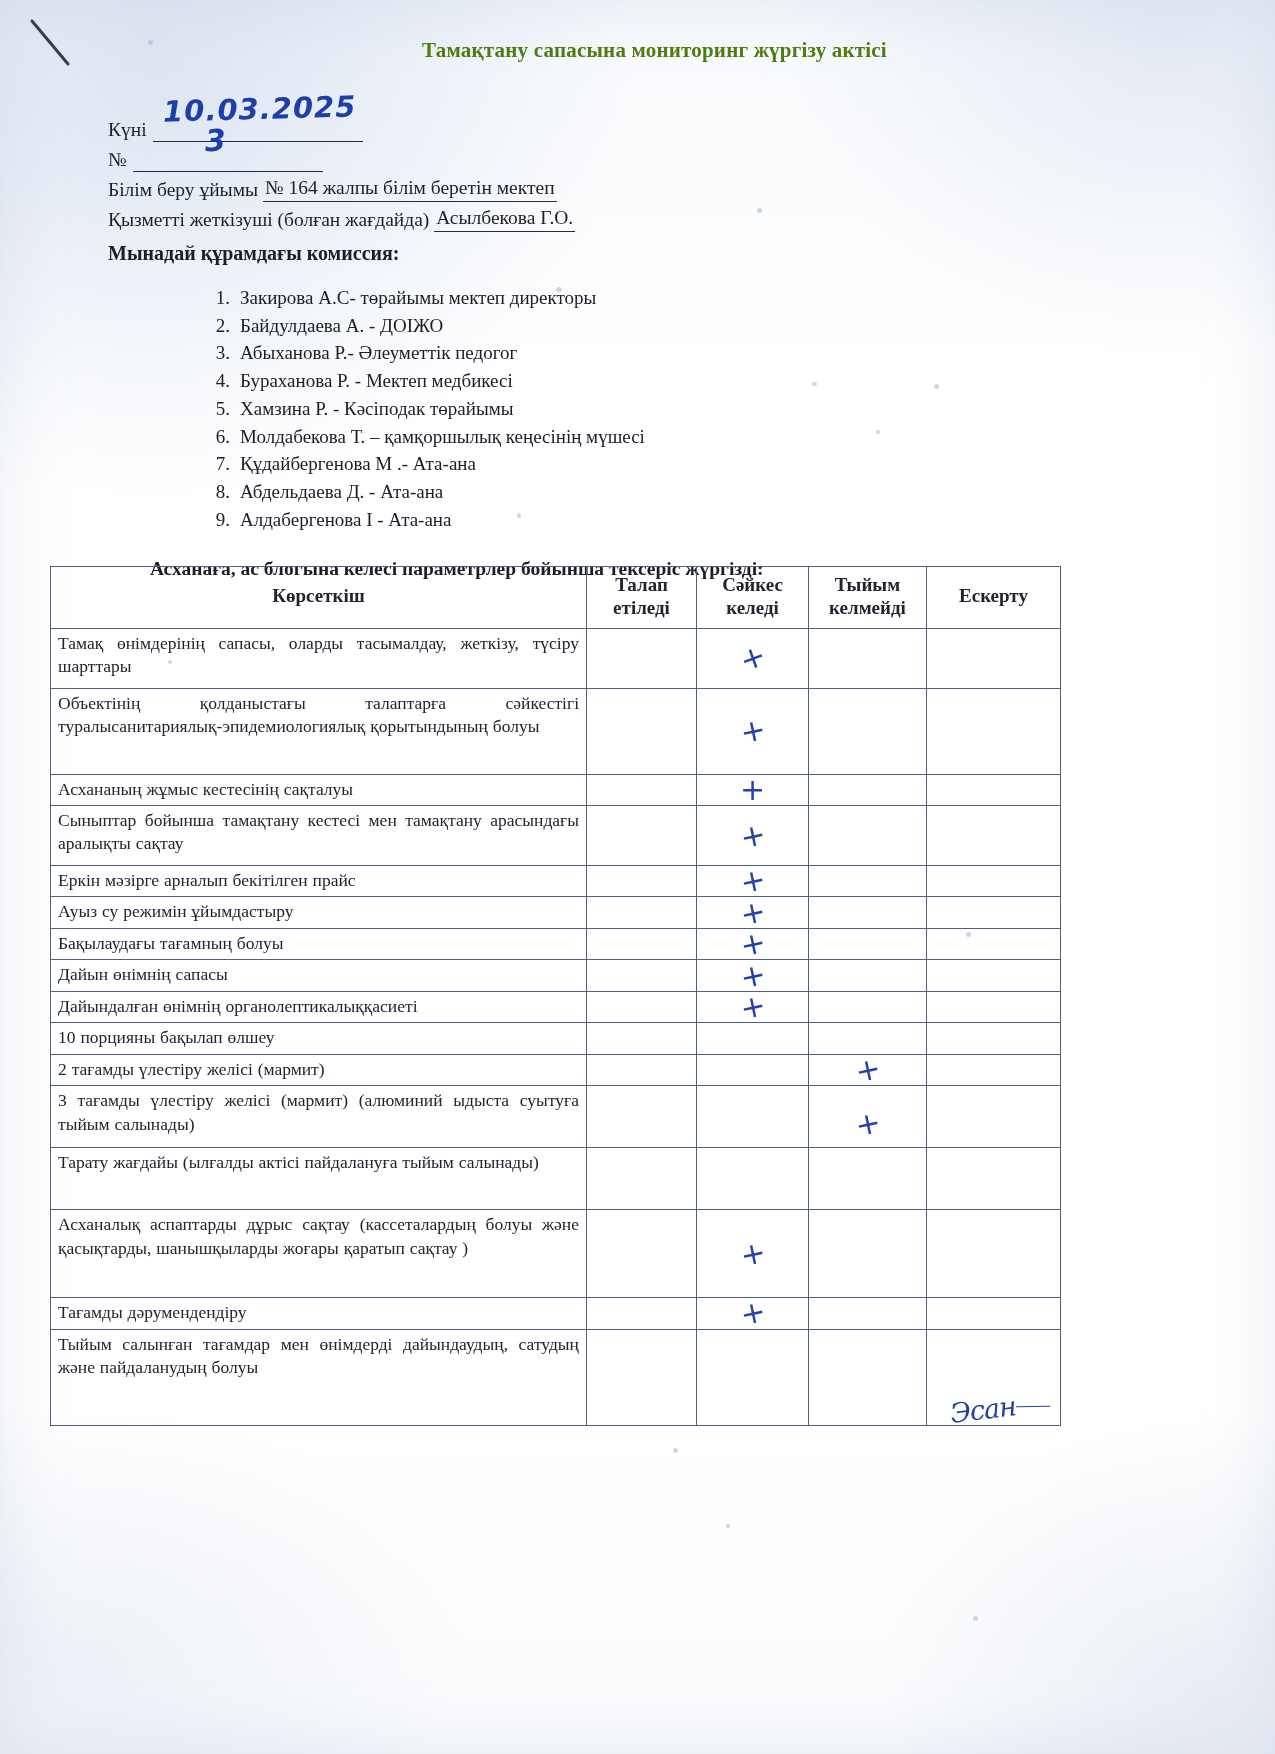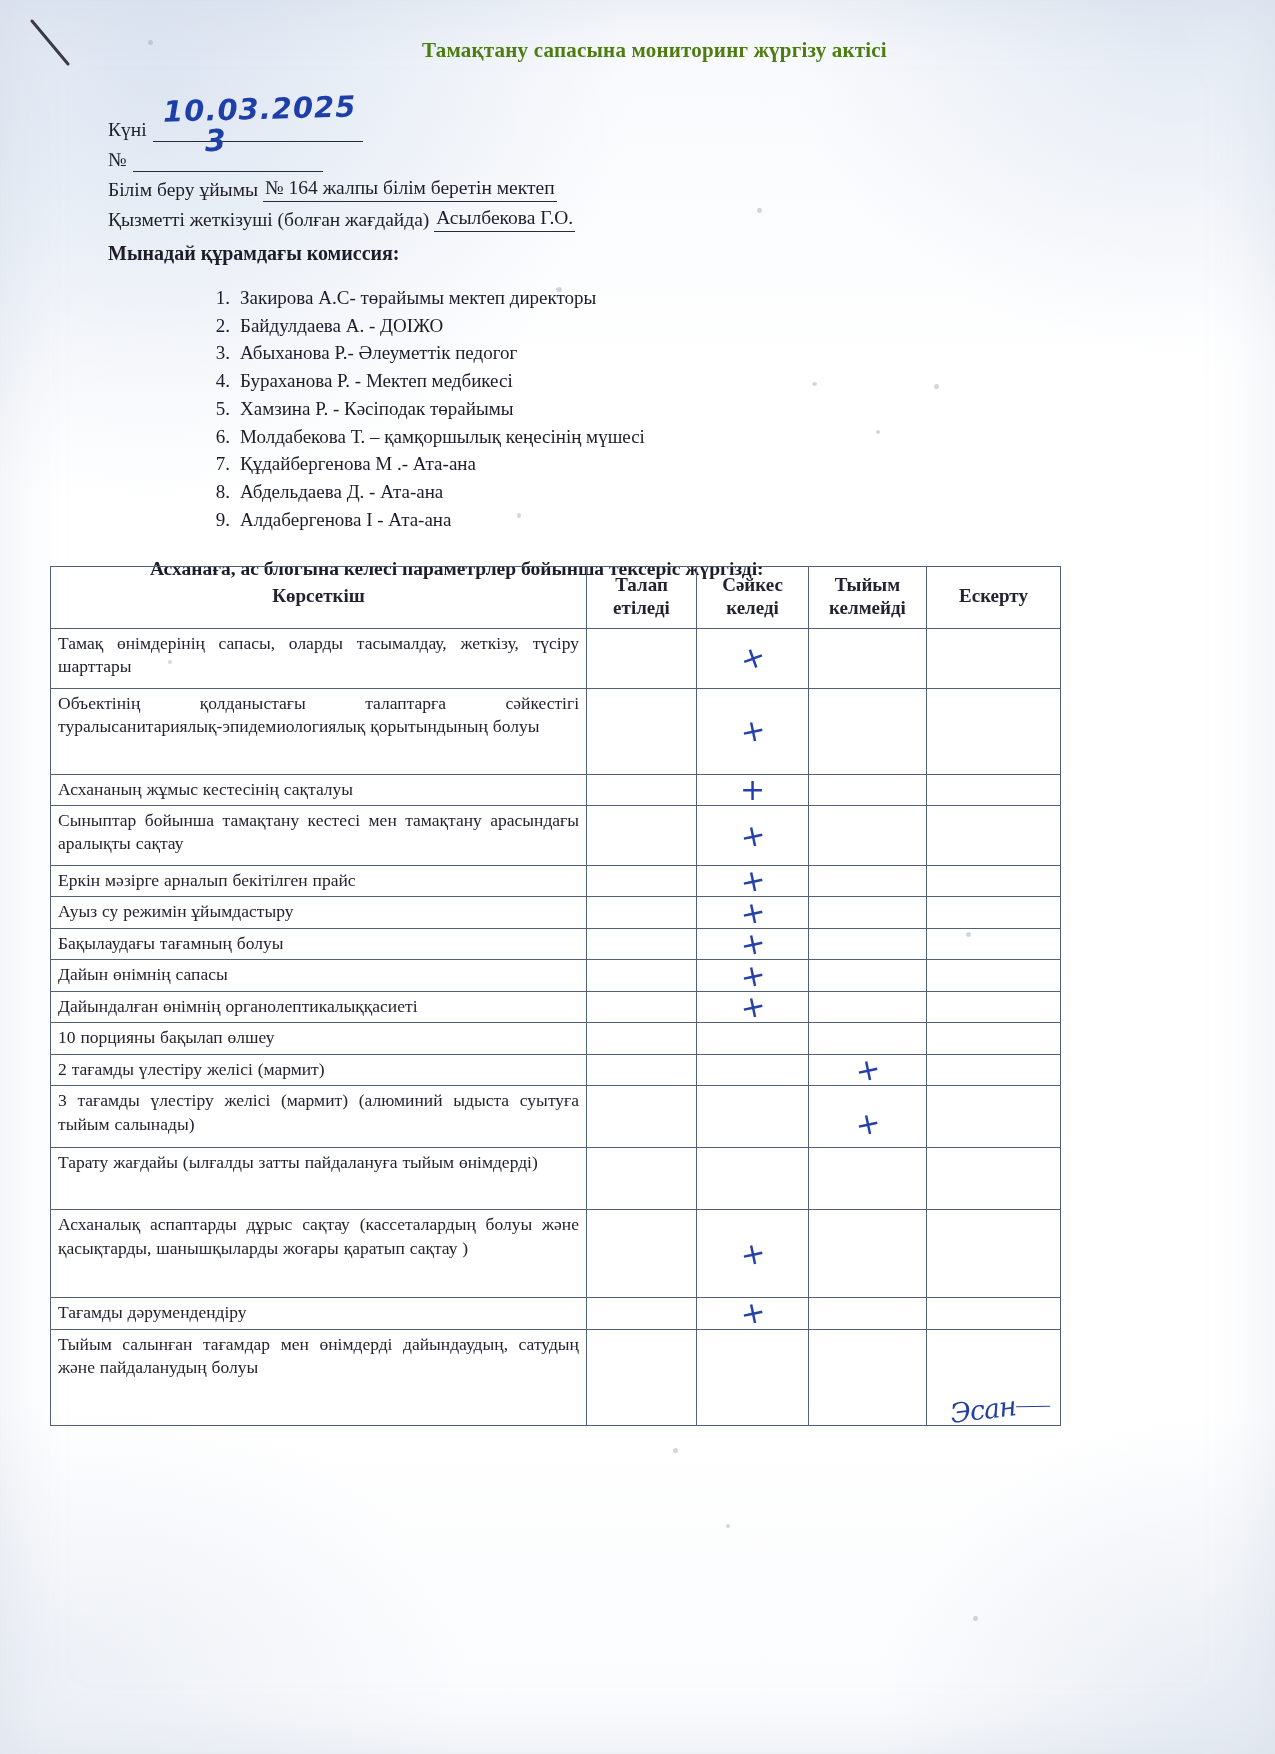--- a/index.html
+++ b/index.html
@@ -399,21 +399,21 @@
         <td class="ind" style="height:54px">3 тағамды үлестіру желісі  (мармит) (алюминий ыдыста суытуға тыйым салынады)</td>
         <td class="mark"></td>
         <td class="mark"></td>
         <td class="mark">
             <span class="tick t-plus lean nudge-down"></span>
           </td>
         <td class="mark"></td>
       </tr>
 
       <tr>
-        <td class="ind" style="height:54px">Тарату жағдайы (ылғалды затты пайдалануға тыйым өнімдерді)</td>
+        <td class="ind" style="height:54px">Тарату жағдайы (ылғалды актісі пайдалануға тыйым салынады)</td>
         <td class="mark"></td>
         <td class="mark"></td>
         <td class="mark"></td>
         <td class="mark"></td>
       </tr>
 
       <tr>
         <td class="ind" style="height:80px">Асханалық аспаптарды дұрыс сақтау (кассеталардың болуы және қасықтарды, шанышқыларды жоғары қаратып сақтау )</td>
         <td class="mark"></td>
         <td class="mark">

